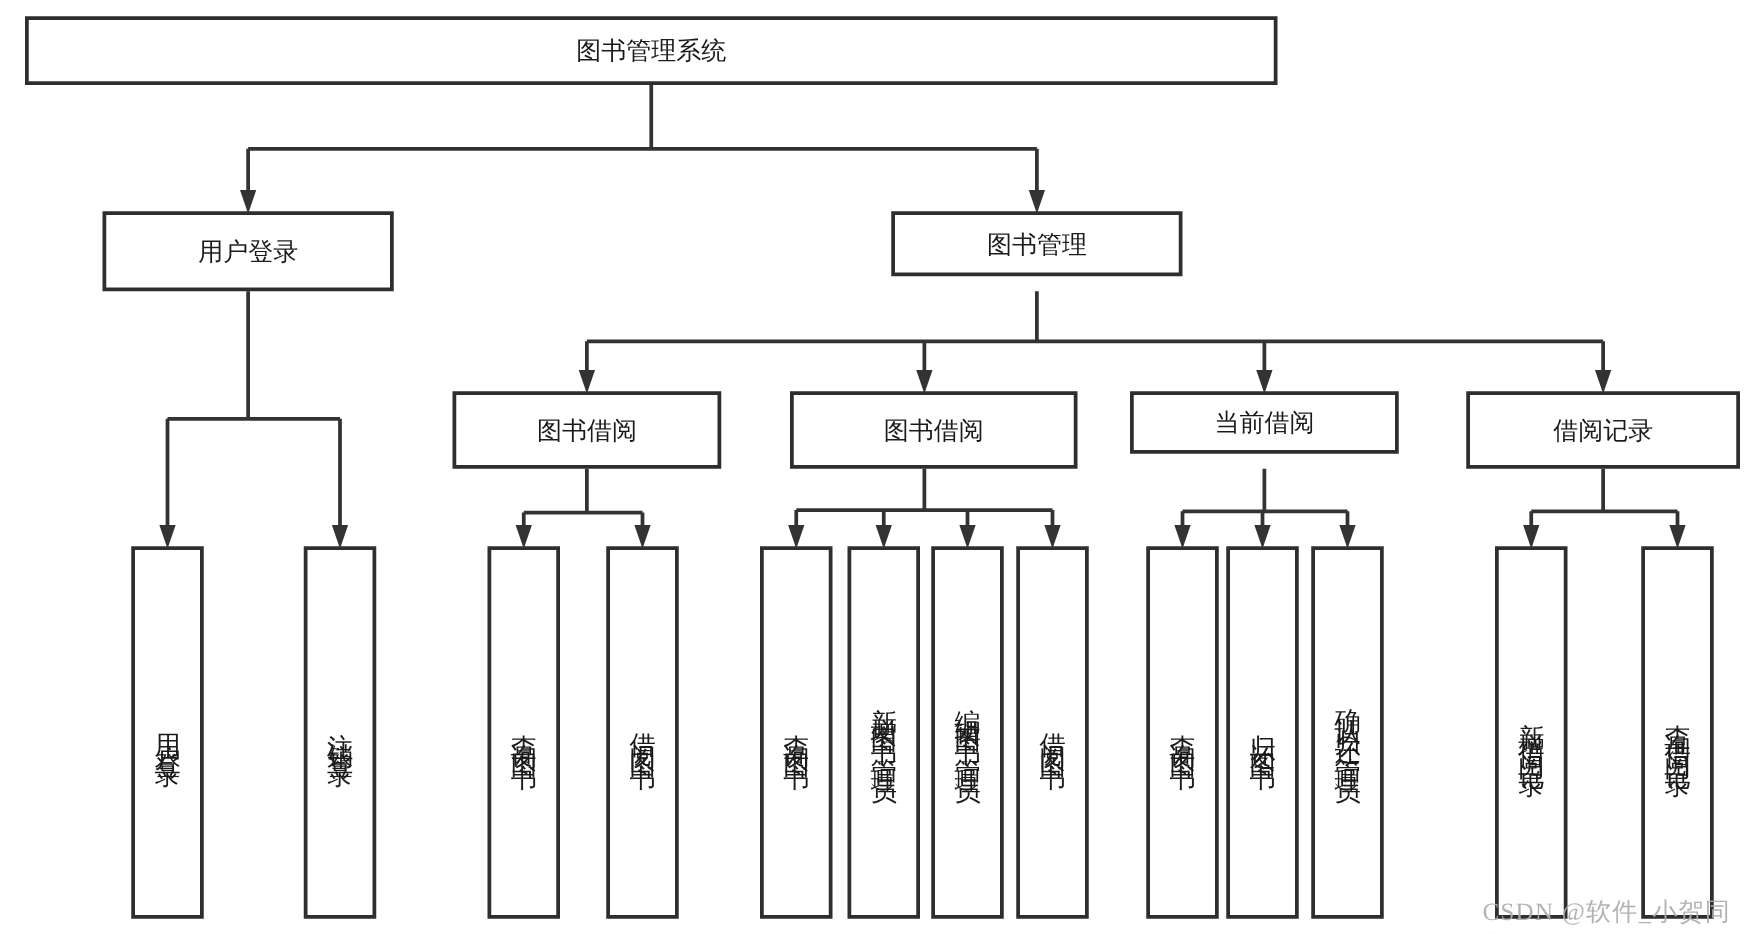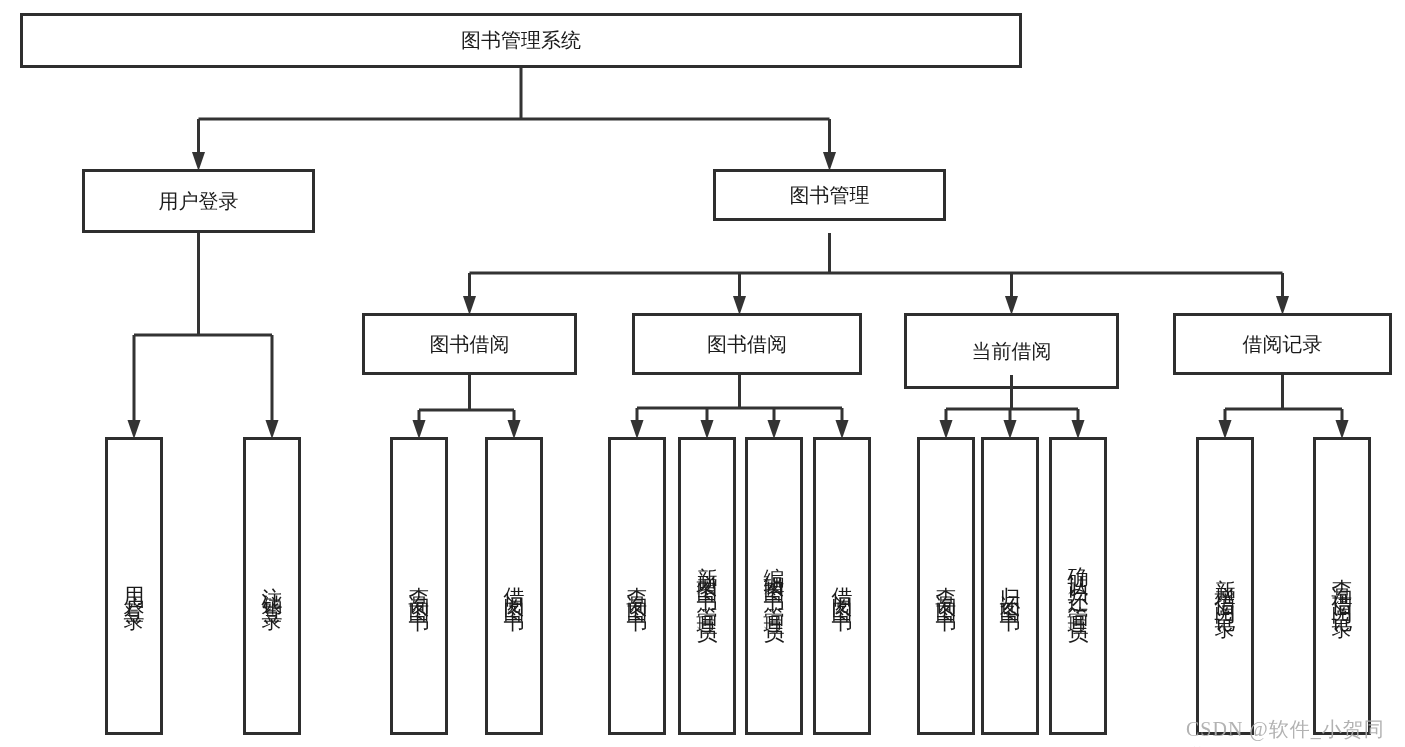--- a/index.html
+++ b/index.html
@@ -56,21 +56,21 @@
   <div class="box hbox" style="left:20px;top:13px;width:1002px;height:55px">图书管理系统</div>
 
   <div class="box hbox" style="left:82px;top:169px;width:233px;height:64px">用户登录</div>
 
   <div class="box hbox" style="left:713px;top:169px;width:233px;height:52px">图书管理</div>
 
   <div class="box hbox" style="left:362px;top:313px;width:215px;height:62px">图书借阅</div>
 
   <div class="box hbox" style="left:632px;top:313px;width:230px;height:62px">图书借阅</div>
 
-  <div class="box hbox" style="left:904px;top:313px;width:215px;height:76px">当前借阅</div>
+  <div class="box hbox" style="left:904px;top:313px;width:215px;height:50px">当前借阅</div>
 
   <div class="box hbox" style="left:1173px;top:313px;width:219px;height:62px">借阅记录</div>
 
   <div class="box vbox" style="left:105px;top:437px;width:58px;height:298px">用户登录</div>
 
   <div class="box vbox" style="left:243px;top:437px;width:58px;height:298px">注销登录</div>
 
   <div class="box vbox" style="left:390px;top:437px;width:58px;height:298px">查询图书</div>
 
   <div class="box vbox" style="left:485px;top:437px;width:58px;height:298px">借阅图书</div>

